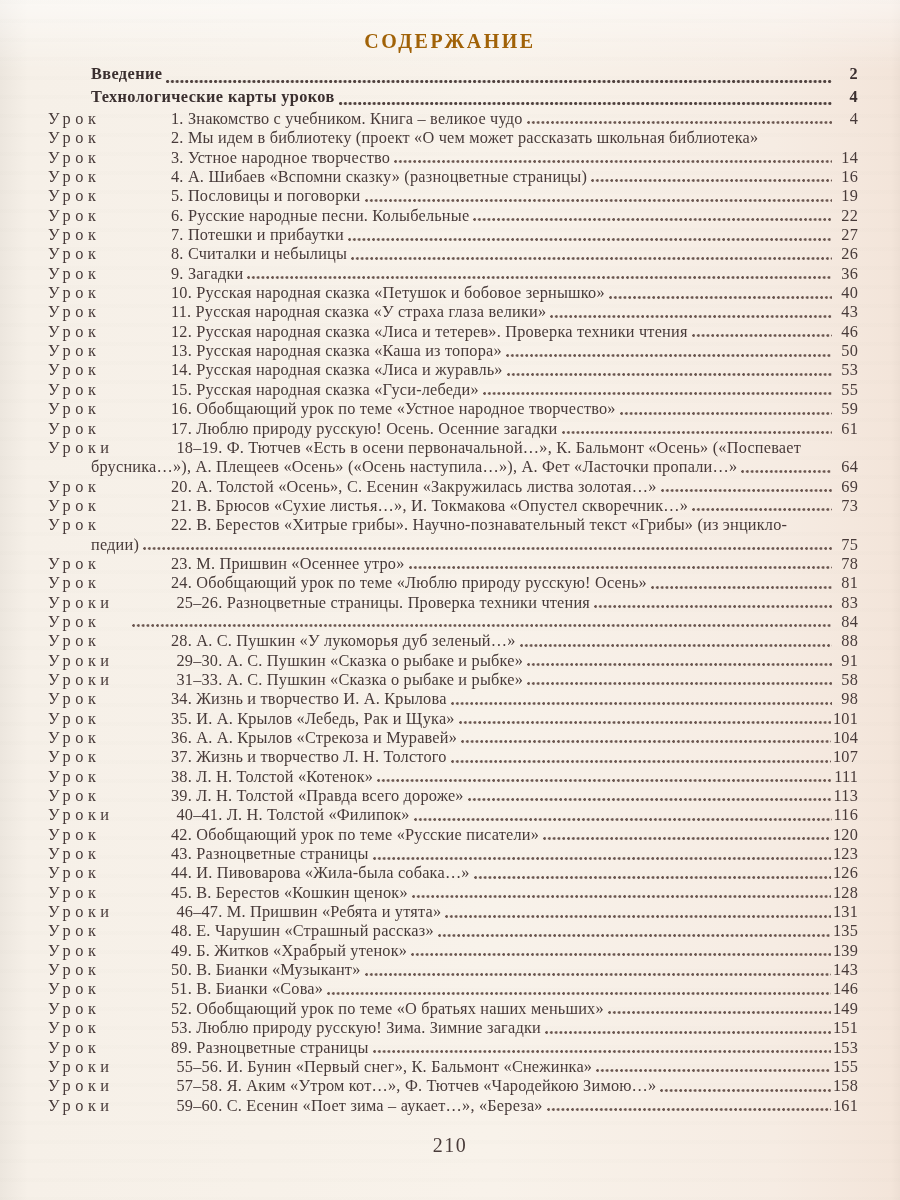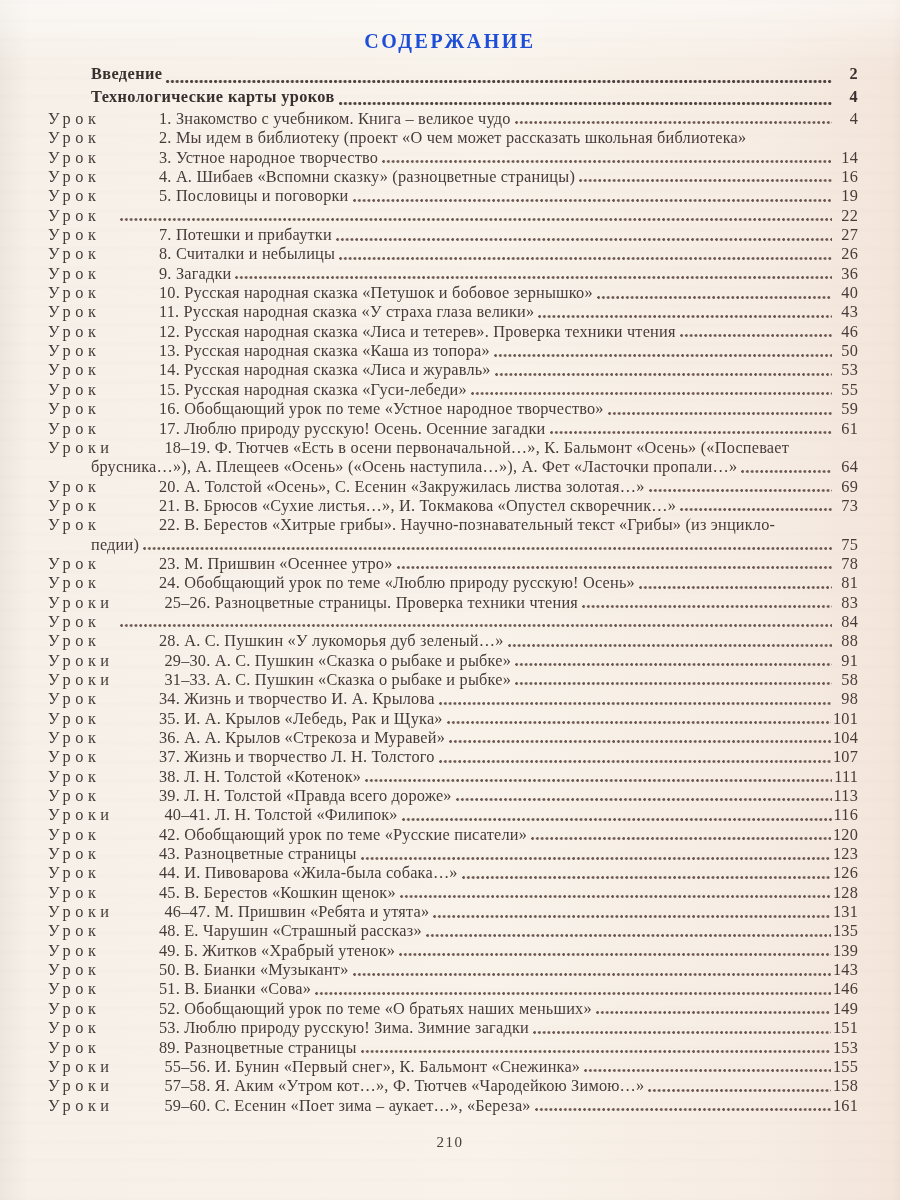--- a/index.html
+++ b/index.html
@@ -17,47 +17,47 @@
       #f5efe7;
   }
   .scan-texture{
     position:absolute;inset:0;opacity:.5;pointer-events:none;
     background:
       repeating-linear-gradient(180deg, rgba(130,135,115,0.028) 0 4px, rgba(0,0,0,0) 4px 19px);
   }
   .page-title{
     position:absolute;top:30px;left:0;width:100%;
     text-align:center;font-size:20px;font-weight:bold;
-    letter-spacing:2.5px;color:#1d4ed8;
+    letter-spacing:2.5px;color:#a16207;
   }
   .toc{
     position:absolute;top:64px;left:48px;right:42px;
   }
   .row{
     display:flex;align-items:baseline;height:19.35px;
     font-size:16.3px;color:#473a39;white-space:nowrap;
     letter-spacing:0.2px;
   }
   .row.b{height:22.5px;}
   .row.b .txt,.row.b .num{font-weight:bold;color:#3a2f2f;letter-spacing:0.4px;}
-  .pre{flex:none;letter-spacing:4.5px;min-width:60px;margin-right:8px;}
+  .pre{flex:none;letter-spacing:4.5px;min-width:60px;margin-right:20px;}
   .txt{flex:none;margin-left:43px;}
   .leader{
     flex:1 1 8px;min-width:8px;height:3.4px;align-self:flex-end;
     margin:0 2px 3.5px 4px;
     background-image:radial-gradient(circle at 1.6px 1.7px, #6b5750 1.15px, rgba(107,87,80,0) 1.75px);
     background-size:4.8px 3.4px;background-repeat:repeat-x;
   }
   .row.b .leader{
     background-image:radial-gradient(circle at 1.6px 1.7px, #4e403d 1.3px, rgba(78,64,61,0) 1.9px);
   }
   .num{flex:none;min-width:24px;text-align:right;}
   .footer-num{
     position:absolute;top:1134px;left:0;width:100%;text-align:center;
-    font-size:15px;color:#4a3c3a;letter-spacing:1.5px;
+    font-size:20px;color:#4a3c3a;letter-spacing:1.5px;
   }
 </style>
 </head>
 <body>
 
 <div class="scan-bg"></div>
 <div class="scan-texture"></div>
 
 <div class="page-title">СОДЕРЖАНИЕ</div>
 
@@ -95,20 +95,21 @@
       <span class="num">16</span>
     </div>
     <div class="row">
       <span class="pre">Урок</span>
       <span class="txt">5. Пословицы и поговорки</span>
       <span class="leader"></span>
       <span class="num">19</span>
     </div>
     <div class="row">
       <span class="pre">Урок</span>
+      <span class="txt">6. Русские народные песни. Колыбельные</span>
       <span class="leader"></span>
       <span class="num">22</span>
     </div>
     <div class="row">
       <span class="pre">Урок</span>
       <span class="txt">7. Потешки и прибаутки</span>
       <span class="leader"></span>
       <span class="num">27</span>
     </div>
     <div class="row">

